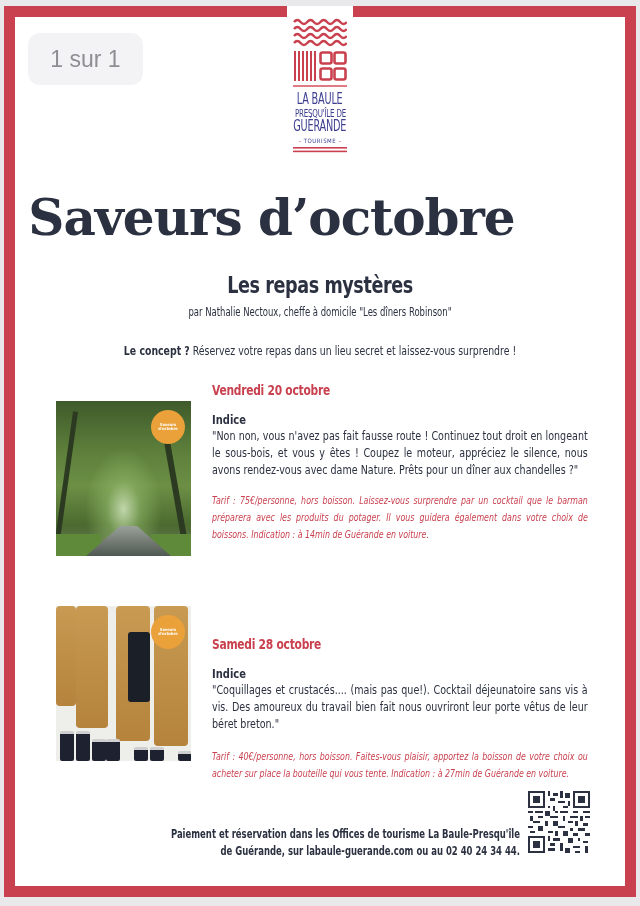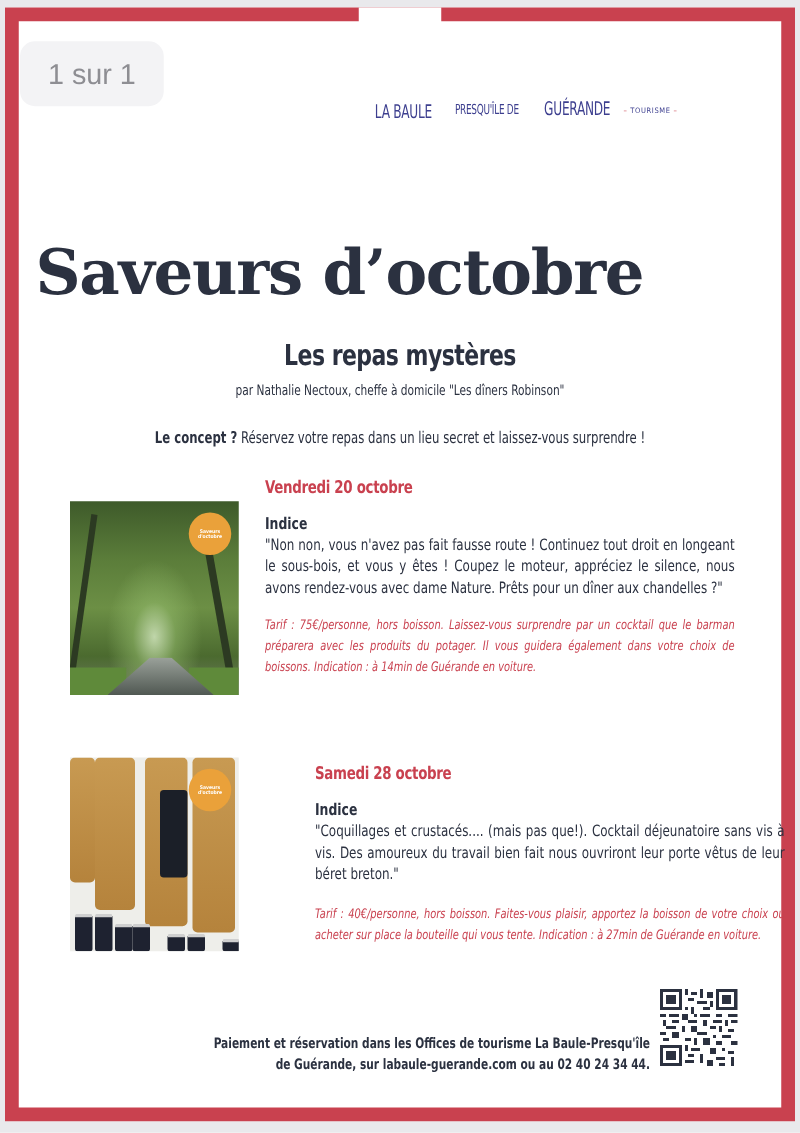--- a/index.html
+++ b/index.html
@@ -8,37 +8,37 @@
 
   .page {
     position: absolute; left: 4px; top: 6px; width: 632px; height: 891px;
     background: #ffffff; border: 11px solid #c9414f;
   }
   .logo-gap {
     position: absolute; left: 287px; top: 6px; width: 66px; height: 12px; background: #ffffff;
   }
   .logo {
     position: absolute; left: 291px; top: 18px; width: 58px; height: 138px;
-    display: flex; flex-direction: row; align-items: center;
+    display: flex; flex-direction: column; align-items: center;
   }
   .logo svg { display: block; }
   .logo-text {
     font-family: "DejaVu Sans Condensed", "DejaVu Sans", sans-serif;
     color: #3d3f8f; text-align: center; line-height: 1; letter-spacing: -0.3px;
     transform: scaleX(0.72); transform-origin: center;
   }
   .logo-t1 { font-size: 15px; margin-top: 4px; white-space: nowrap; }
   .logo-t2 { font-size: 11px; margin-top: 1px; white-space: nowrap; }
   .logo-t3 { font-size: 15px; margin-top: 0px; white-space: nowrap; }
   .logo-tag { font-size: 6px; color: #3d3f8f; margin-top: 3px; white-space: nowrap; letter-spacing: 0.5px; }
   .logo-tag span.dash { color: #c9414f; }
   .logo-bars { margin-top: 3px; }
 
   .page-counter {
-    position: absolute; left: 16px; top: 33px; width: 115px; height: 52px;
+    position: absolute; left: 28px; top: 33px; width: 115px; height: 52px;
     background: #f3f3f5; border-radius: 12px;
     display: flex; align-items: center; justify-content: center;
     font-family: "Liberation Sans", sans-serif; font-size: 23px; color: #8e8e93;
   }
 
   .title {
     position: absolute; left: 0; top: 188px; width: 543px; text-align: center;
     font-family: "DejaVu Serif", serif; font-weight: bold; font-size: 50px;
     color: #2b3140; letter-spacing: -1px;
   }
@@ -83,21 +83,21 @@
   .badge {
     position: absolute; right: 6px; top: 9px; width: 34px; height: 34px; border-radius: 50%;
     background: #eaa13a; color: #ffffff; font-size: 4px; line-height: 1.1;
     display: flex; align-items: center; justify-content: center; text-align: center; font-weight: bold;
   }
 
   .event {
     position: absolute; left: 212px; width: 376px;
   }
   .event-1 { top: 382px; }
-  .event-2 { top: 611px; margin-left: 40px; }
+  .event-2 { top: 636px; }
   .event-date {
     font-size: 14px; font-weight: bold; color: #c9414f; letter-spacing: -0.3px;
     transform: scaleX(0.85); transform-origin: left;
   }
   .clue-label {
     margin-top: 14px; font-size: 13px; font-weight: bold; color: #2b3140;
     transform: scaleX(0.85); transform-origin: left;
   }
   .clue-text {
     font-size: 12.5px; line-height: 17px; color: #2b3140; text-align: justify;

